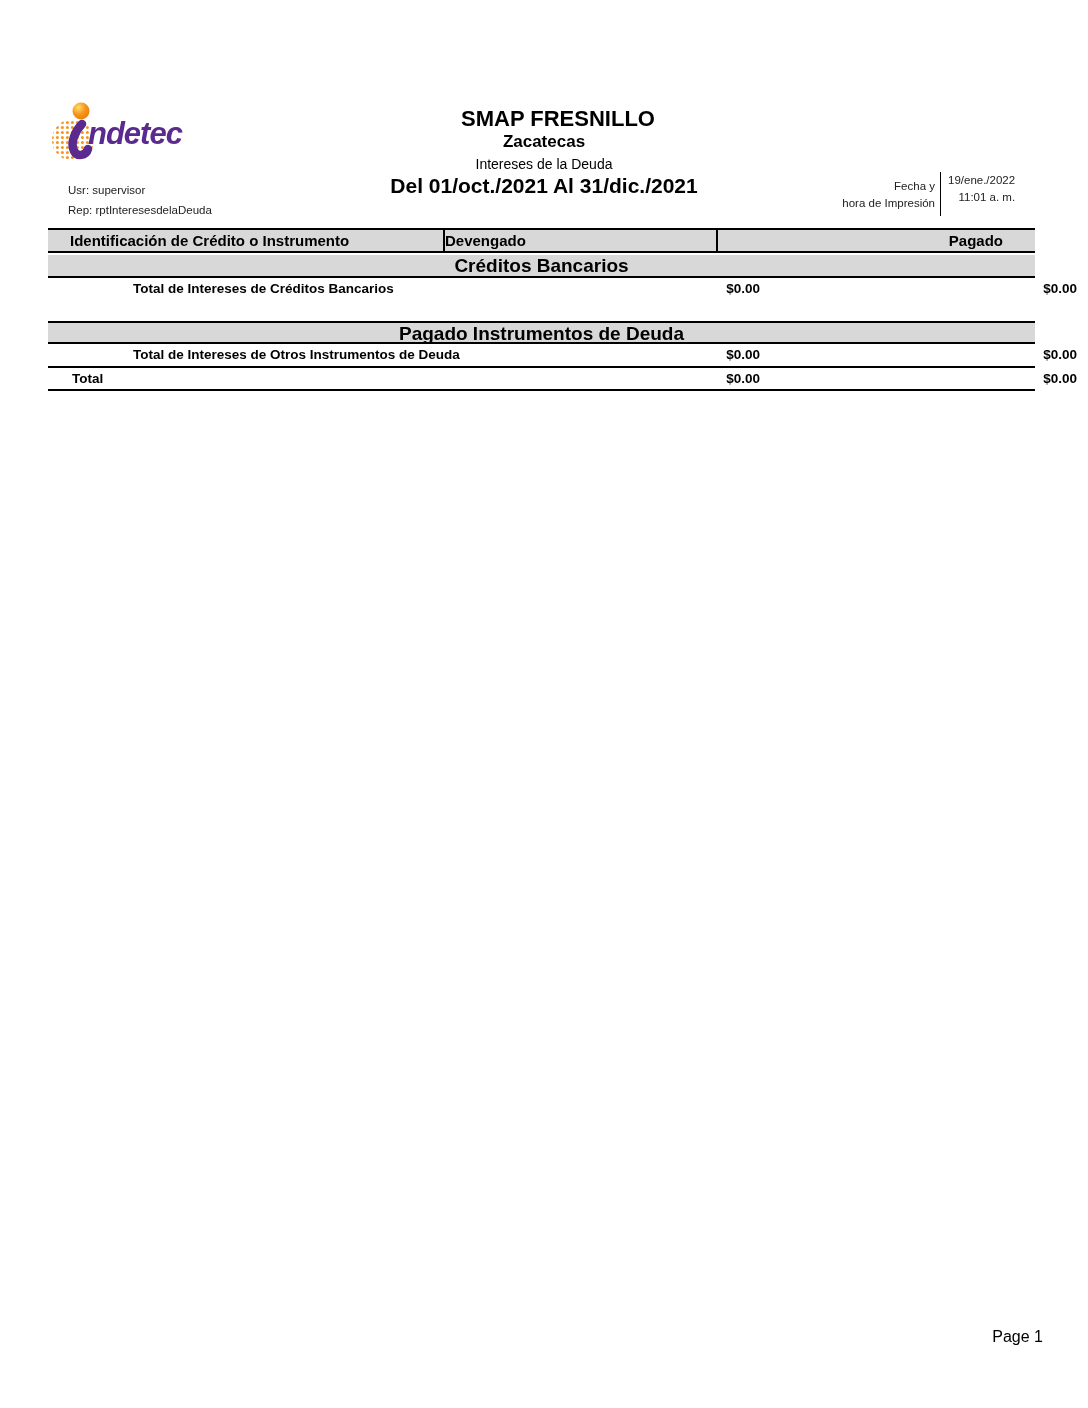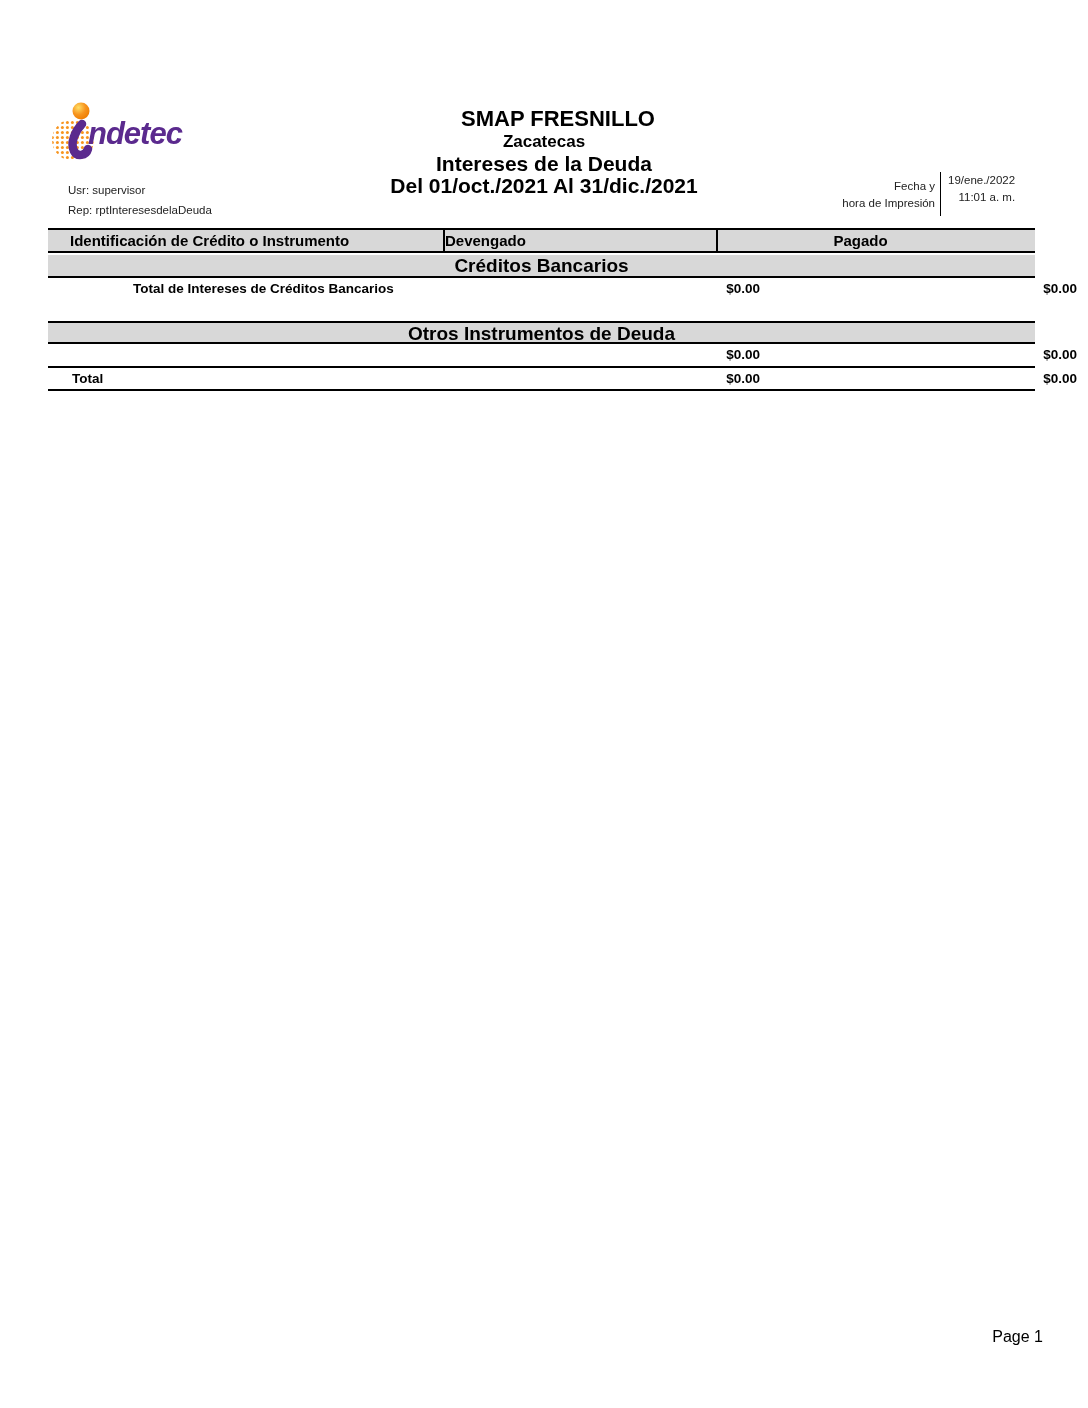--- a/index.html
+++ b/index.html
@@ -33,21 +33,21 @@
     color: #5B2A8E;
   }
 
   .title-block {
     position: absolute;
     left: 0; right: 0; top: 106px;
     text-align: center;
   }
   .org-title   { font-size: 22px; font-weight: bold; line-height: 25px; padding-left: 28px; }
   .org-loc     { font-size: 17px; font-weight: bold; line-height: 22px; }
-  .report-title{ font-size: 21px; font-weight: bold; line-height: 22px; }
+  .report-title{ font-size: 14px; font-weight: normal; line-height: 22px; }
   .report-period{ font-size: 21px; font-weight: bold; line-height: 21px; }
 
   .meta-left {
     position: absolute;
     left: 68px; top: 180px;
     font-size: 11.5px; line-height: 20px;
     color: #222;
   }
   .meta-right {
     position: absolute;
@@ -82,21 +82,21 @@
     border-bottom: 2px solid #000;
     height: 25px;
     align-items: center;
     font-size: 15px;
     font-weight: bold;
     margin-bottom: 2px;
   }
   .thead .c1 { width: 395px; padding-left: 22px; }
   .thead .c2 { width: 273px; text-align: left; padding-right: 5px;
                border-left: 2px solid #000; height: 100%; line-height: 21px; }
-  .thead .c3 { width: 293px; text-align: center; padding-right: 6px;
+  .thead .c3 { width: 293px; text-align: right; padding-right: 6px;
                border-left: 2px solid #000; height: 100%; line-height: 21px; }
 
   .band {
     background: #d8d8d8;
     border-bottom: 2px solid #000;
     height: 23px;
     text-align: center;
     font-size: 19px;
     font-weight: bold;
     line-height: 22px;
@@ -194,22 +194,23 @@
 
     <div class="band">Créditos Bancarios</div>
     <div class="trow">
       <span class="rlabel">Total de Intereses de Créditos Bancarios</span>
       <span class="vdev">$0.00</span>
       <span class="vpag">$0.00</span>
     </div>
 
     <div class="spacer"></div>
 
-    <div class="band bordered-top">Otros Instrumentos de Deuda</div>
+    <div class="band bordered-top">Pagado Instrumentos de Deuda</div>
     <div class="trow row2">
+      <span class="rlabel">Total de Intereses de Otros Instrumentos de Deuda</span>
       <span class="vdev">$0.00</span>
       <span class="vpag">$0.00</span>
     </div>
 
     <div class="total-row">
       <span class="rlabel">Total</span>
       <span class="vdev">$0.00</span>
       <span class="vpag">$0.00</span>
     </div>
 

